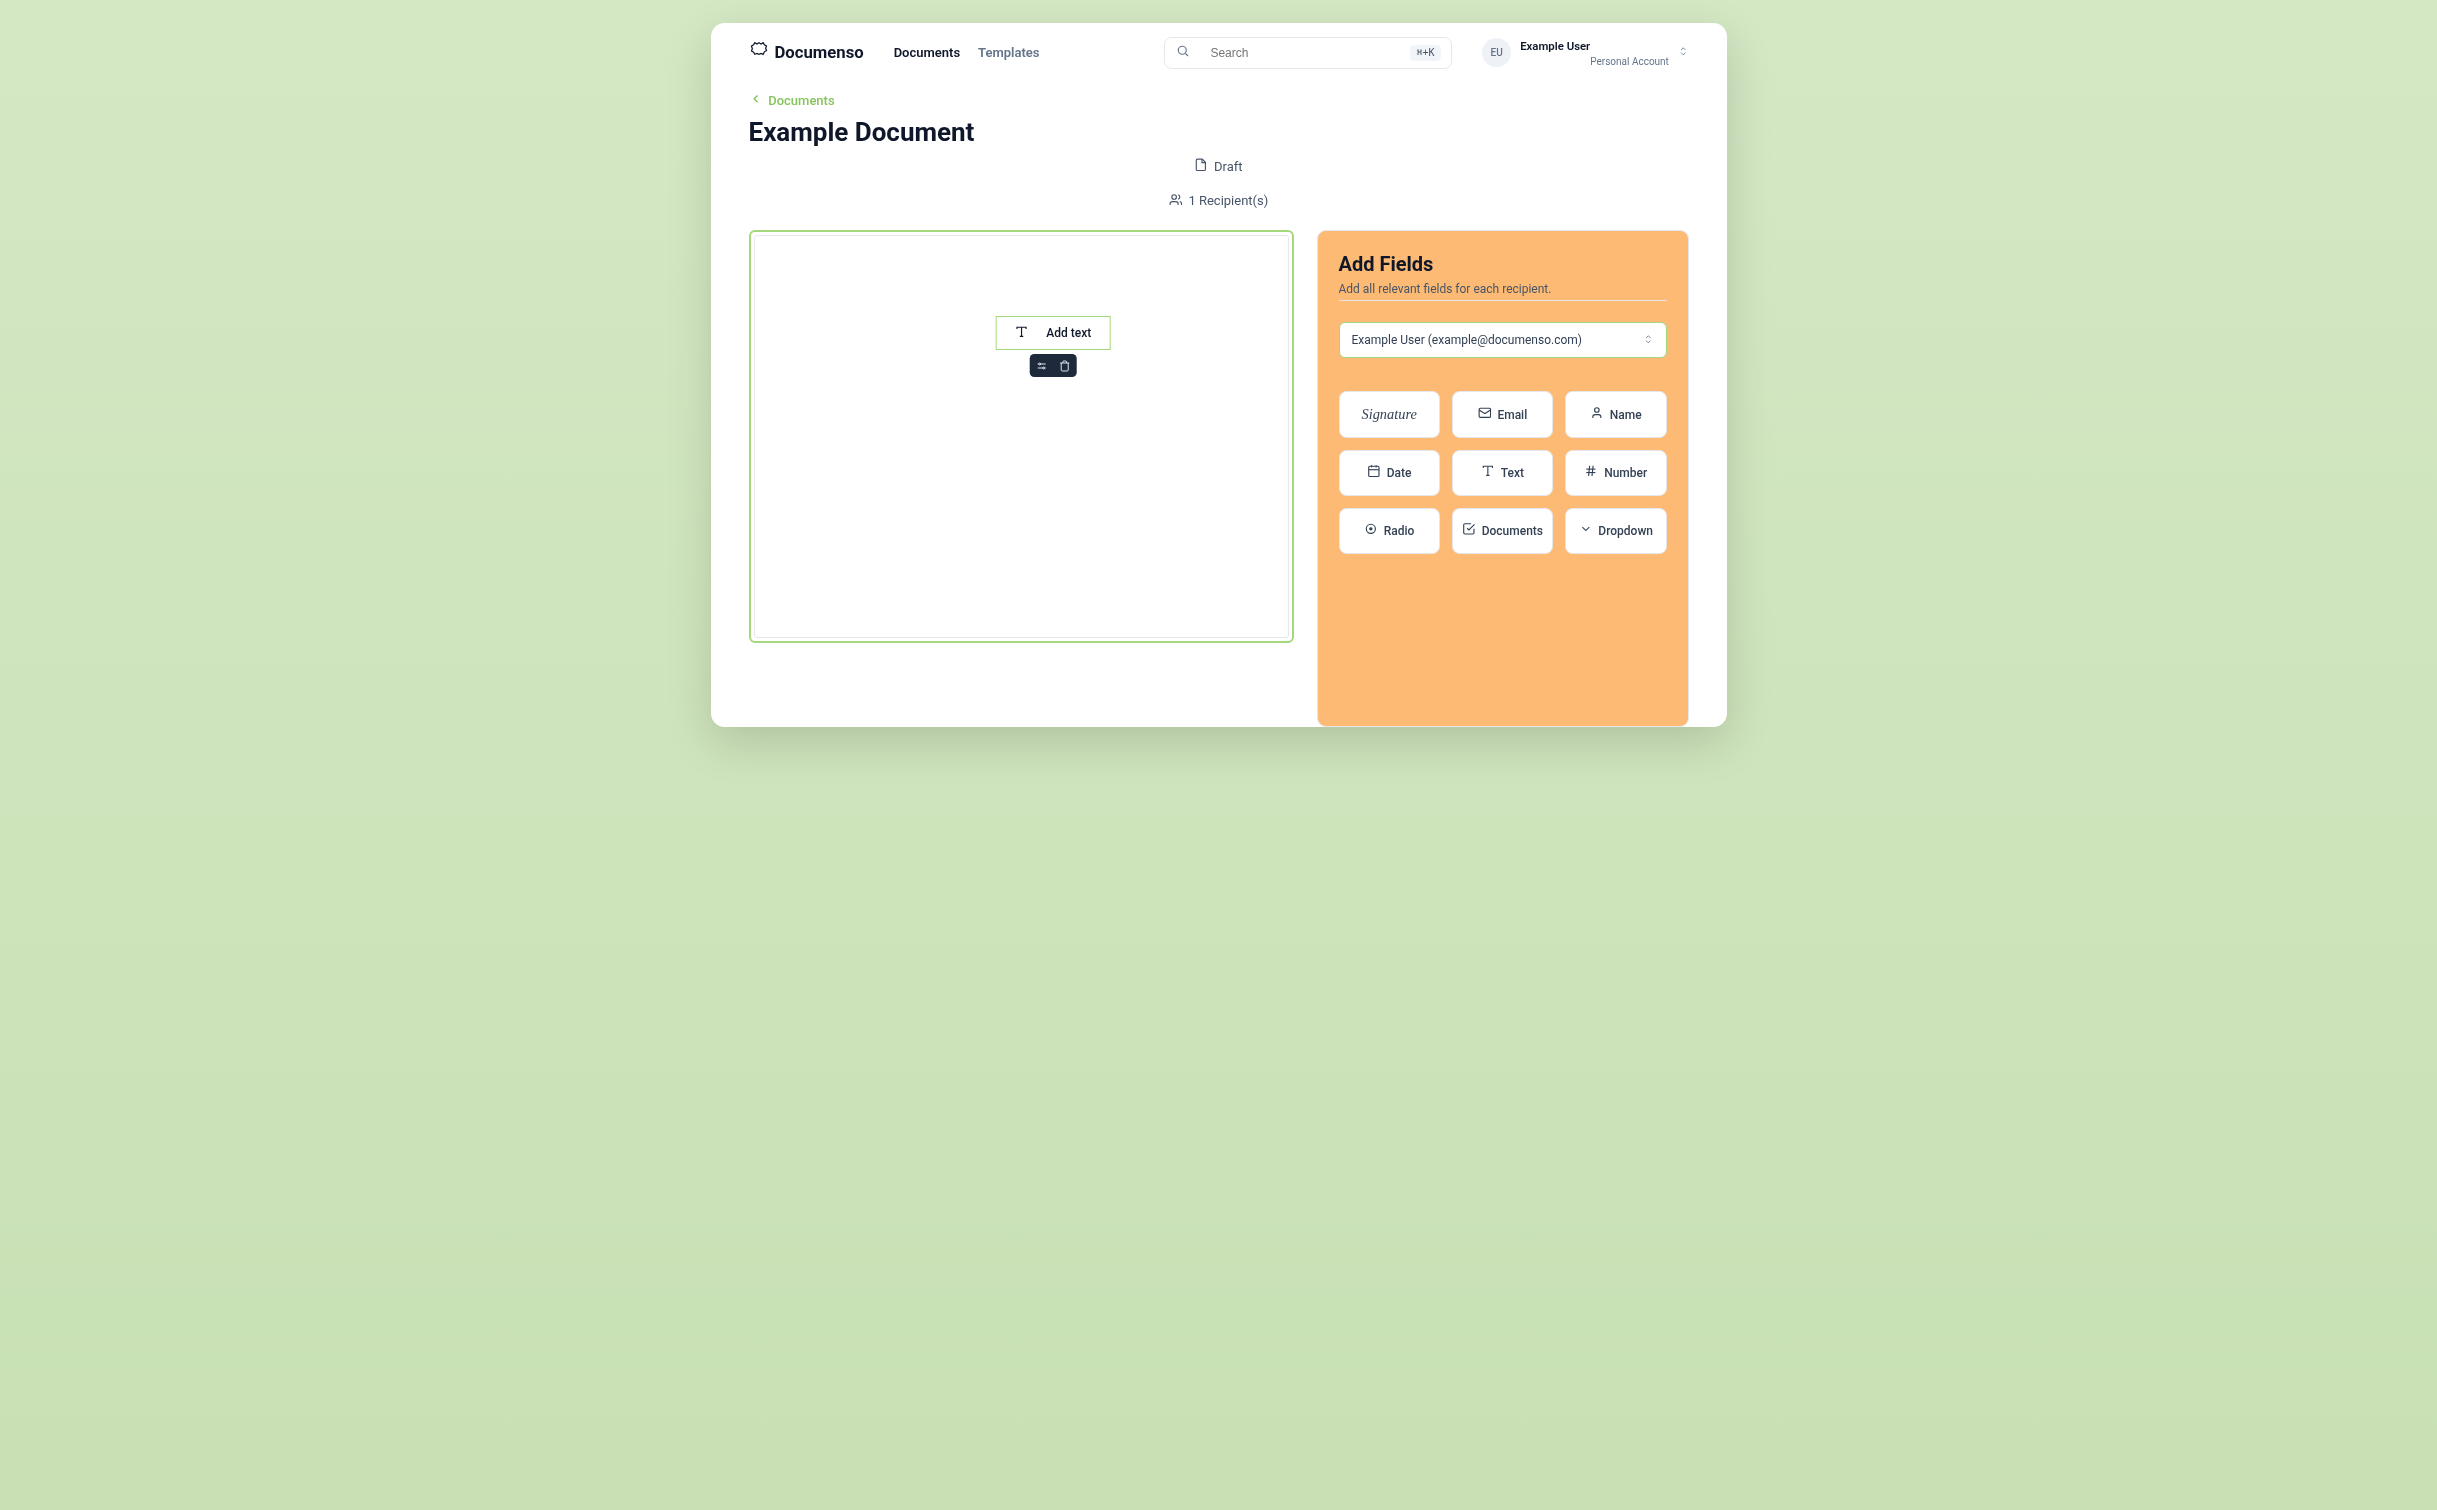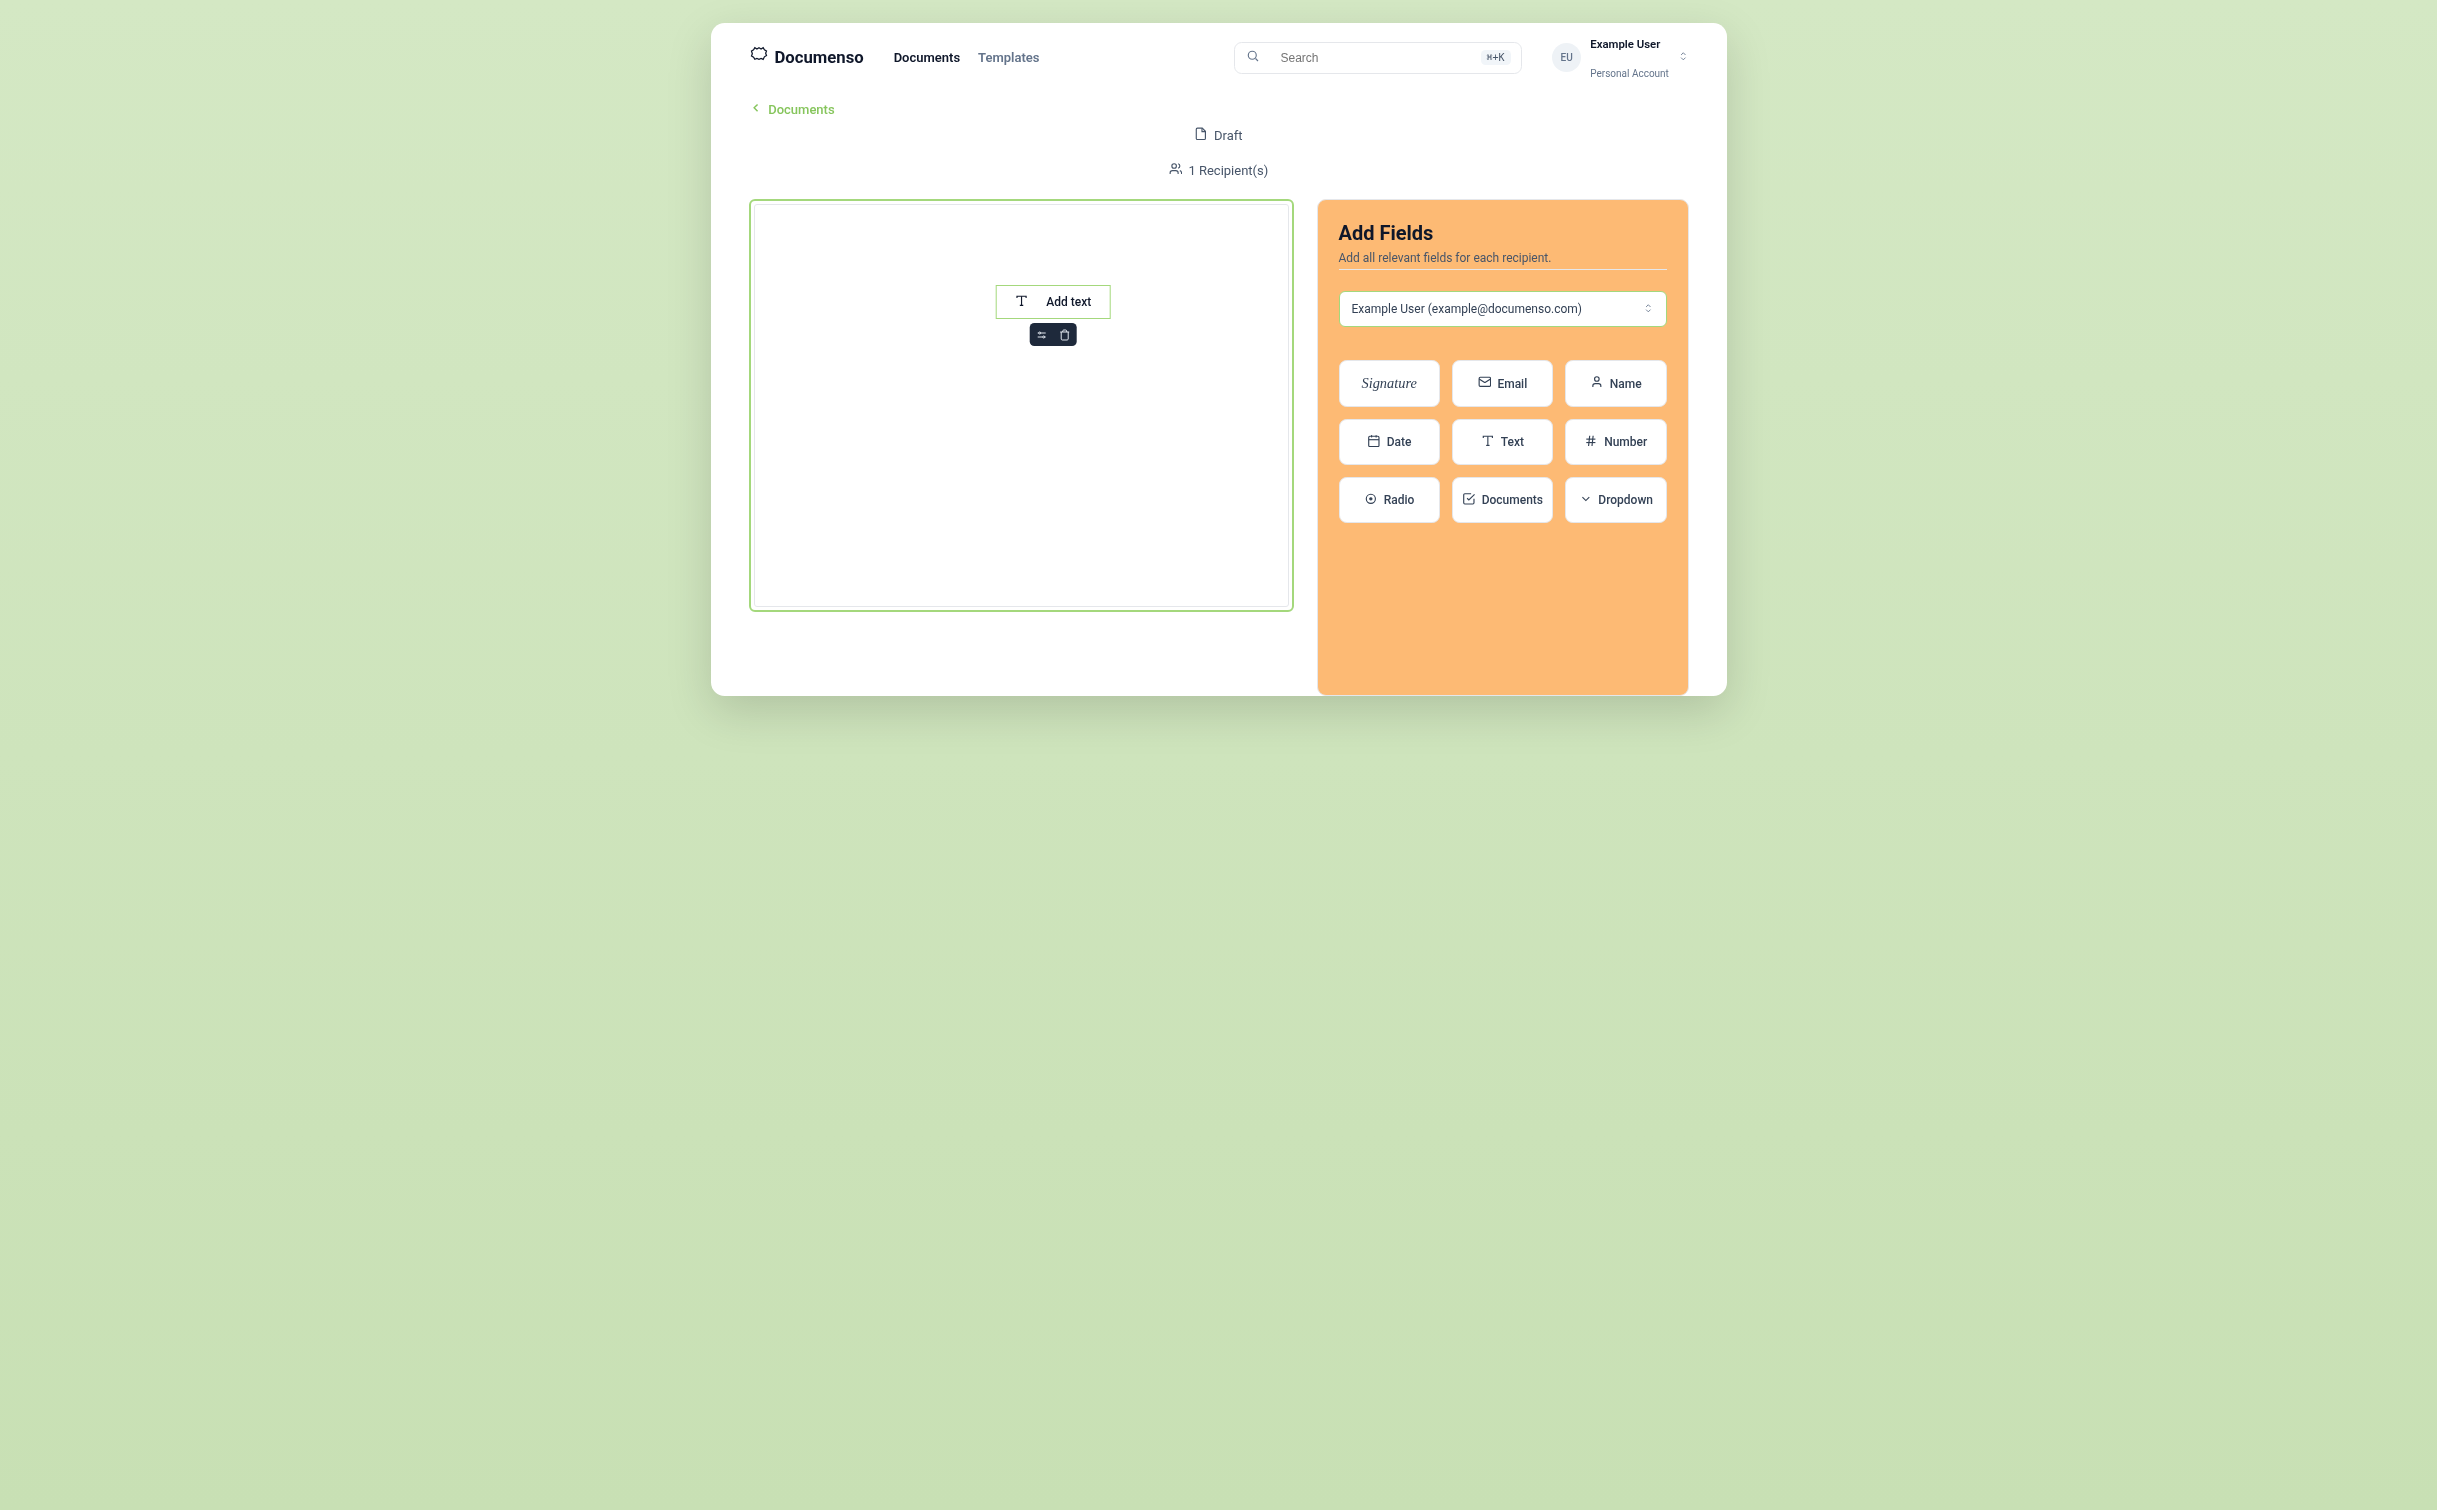--- a/index.html
+++ b/index.html
@@ -84,21 +84,21 @@
   height: 29px;
   border-radius: 50%;
   background: #eef2f6;
   display: flex;
   align-items: center;
   justify-content: center;
   font-size: 10px;
   color: #64748b;
   font-weight: 500;
 }
-.user-text { display: flex; flex-direction: column; }
+.user-text { display: flex; }
 .user-name { font-size: 11.4px; font-weight: 600; color: #0f172a; }
 .user-sub { font-size: 10px; color: #64748b; margin-top: 17px; }
 .user-area svg { width: 10.6px; height: 10.6px; color: #64748b; }
 
 .content {
   padding: 9px 38px 0 38px;
 }
 .breadcrumb-row {
   display: flex;
   align-items: center;
@@ -296,20 +296,21 @@
 
     <div class="breadcrumb-row">
       <span>
         <svg viewBox="0 0 24 24" fill="none" stroke="currentColor" stroke-width="2.5">
             <path d="m15 18-6-6 6-6"></path>
           </svg>
       </span>
       <span>Documents</span>
     </div>
 
+    <h1 class="page-title">Example Document</h1>
 
     <div class="meta-row">
       <div class="meta-item">
         <span>
           <svg viewBox="0 0 24 24" fill="none" stroke="currentColor" stroke-width="2">
               <path d="M14.5 2H6a2 2 0 0 0-2 2v16a2 2 0 0 0 2 2h12a2 2 0 0 0 2-2V7.5L14.5 2z"></path>
               <polyline points="14 2 14 8 20 8"></polyline>
             </svg>
         </span>
         <span>Draft</span>

